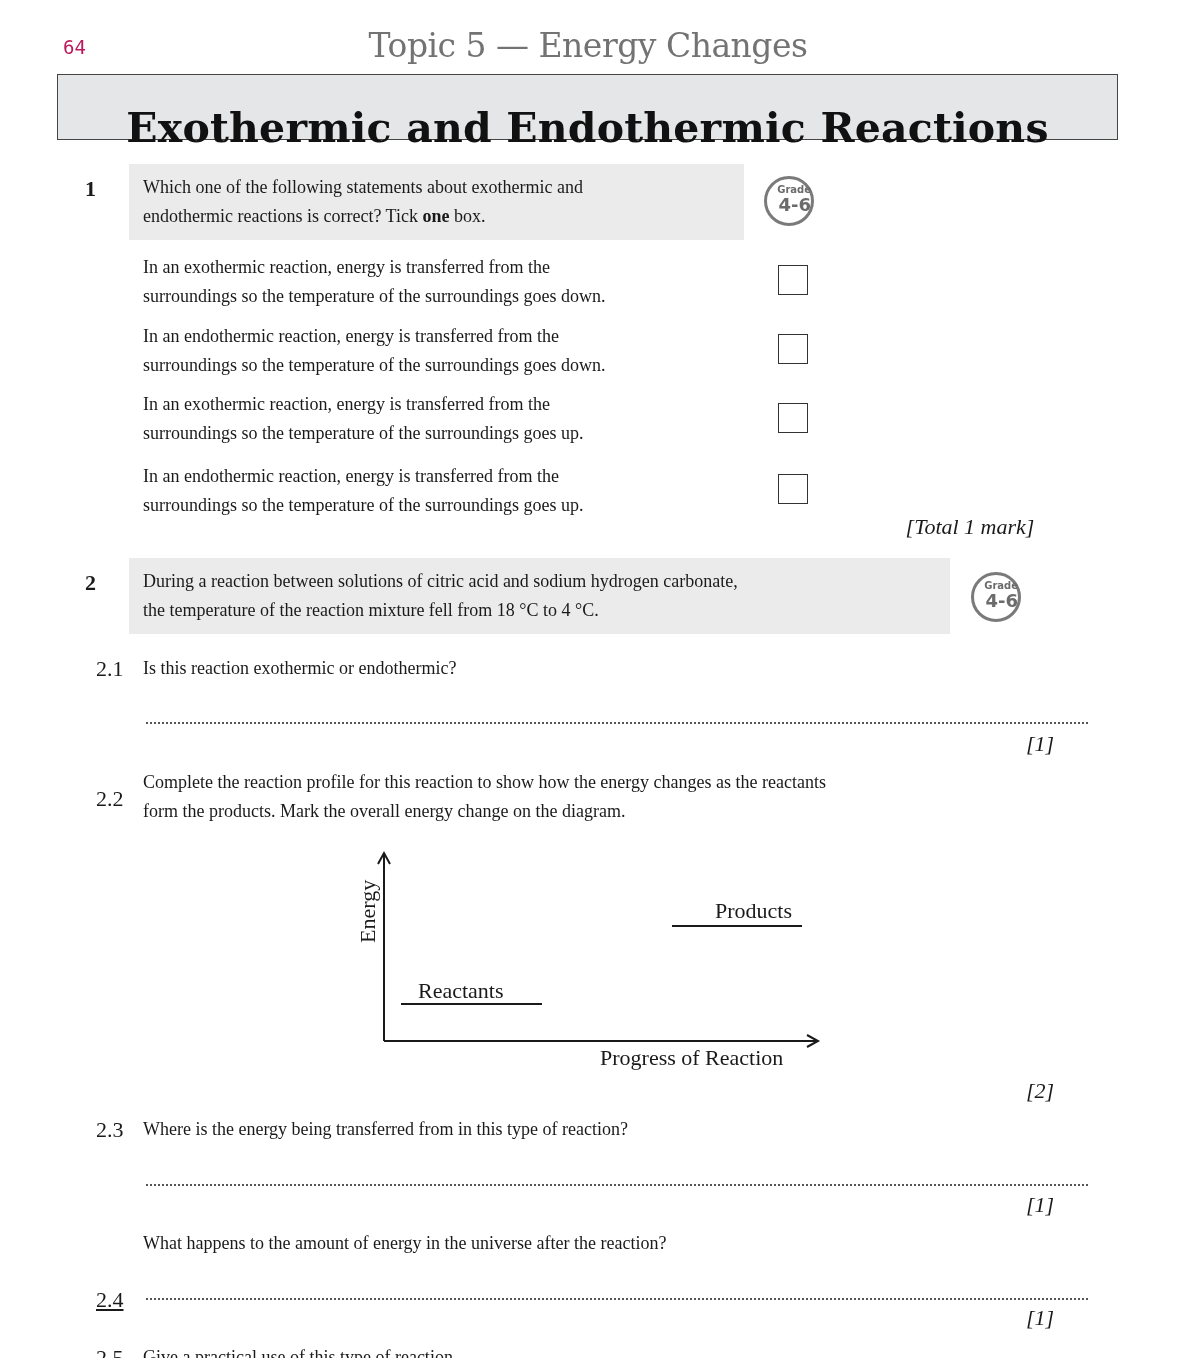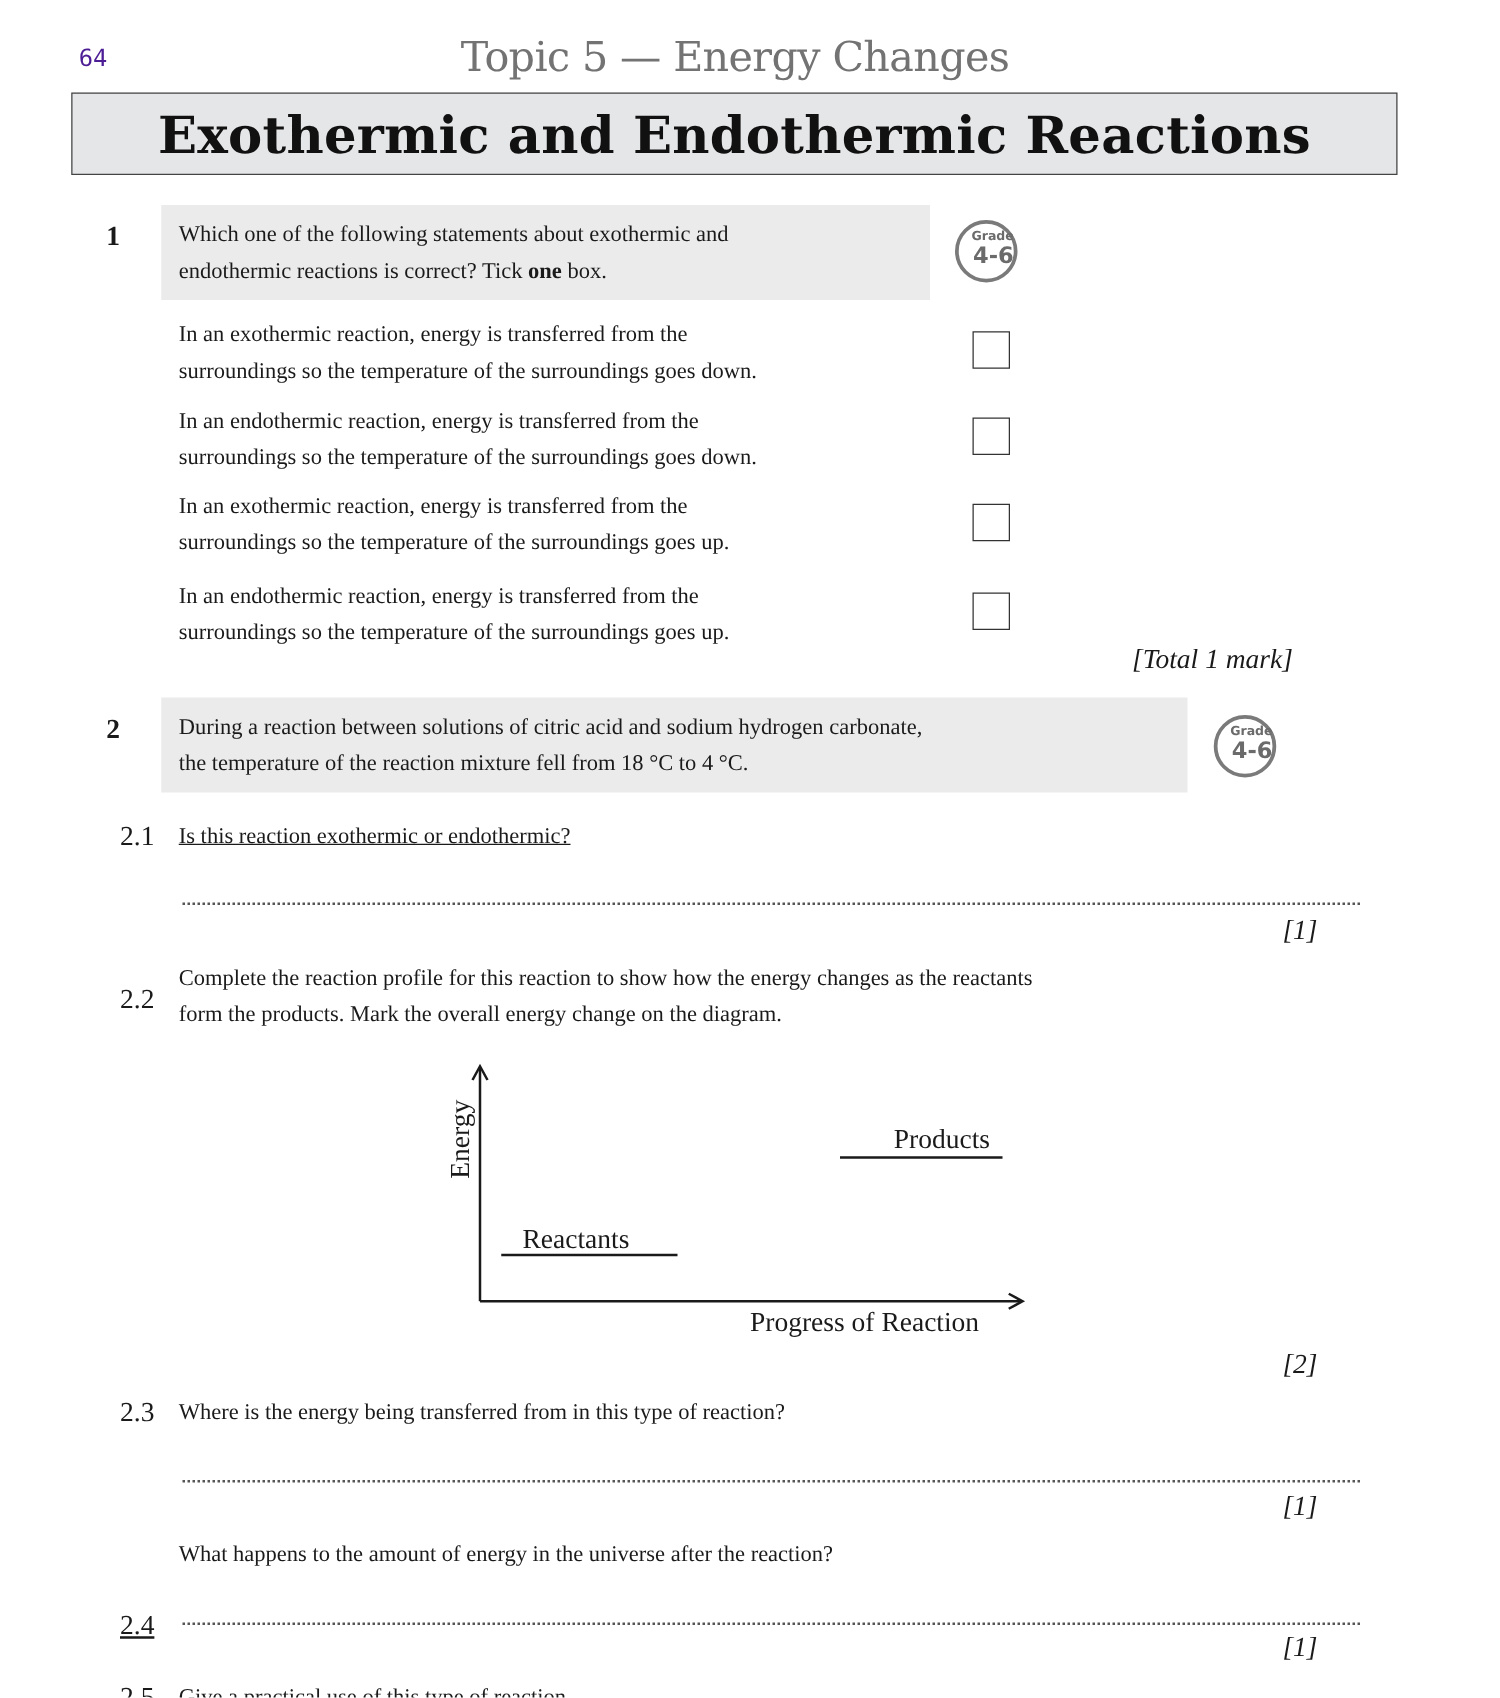--- a/index.html
+++ b/index.html
@@ -3,30 +3,30 @@
 <meta charset="utf-8">
 <style>
   html, body { margin: 0; padding: 0; }
   body {
     width: 1200px; height: 1358px; overflow: hidden;
     background: #ffffff; position: relative;
     font-family: "Liberation Serif", "DejaVu Serif", serif;
     color: #1a1a1a;
   }
   .abs { position: absolute; }
-  .page-num { left: 63px; top: 36px; font-family: "DejaVu Sans Mono", "Liberation Mono", monospace; font-size: 19px; color: #4c1d95; }
+  .page-num { left: 63px; top: 36px; font-family: "DejaVu Sans Mono", "Liberation Mono", monospace; font-size: 19px; color: #be185d; }
   .topic { left: 0; width: 1176px; top: 26px; text-align: center; font-family: "DejaVu Serif", serif; font-size: 33px; color: #737373; letter-spacing: -0.5px; }
   .title-box {
     left: 57px; top: 74px; width: 1061px; height: 66px;
     background: #e5e6e8; border: 1.5px solid #444;
     box-sizing: border-box; text-align: center;
   }
   .title-box span {
     display: block; font-family: "DejaVu Serif", serif; font-weight: bold;
-    font-size: 41px; line-height: 66px; letter-spacing: 0.2px; color: #111;
+    font-size: 41px; line-height: 66px; letter-spacing: 0.2px; color: #111; margin-top: 20px;
   }
   .qnum { font-weight: bold; font-size: 22px; }
   .qbox { background: #ebebeb; }
   .body-text { font-size: 18px; line-height: 29px; }
   .grade {
     width: 50px; height: 50px; border-radius: 50%;
     border: 3px solid #7a7a7a; box-sizing: border-box;
     text-align: right; font-family: "DejaVu Sans", sans-serif; color: #6b6b6b;
   }
   .grade .g1 { display: block; font-size: 10px; line-height: 11px; margin-top: 5px; font-weight: bold; }
@@ -88,21 +88,21 @@
 <div class="abs body-text" style="left:143px; top:567px;">
   <div>During a reaction between solutions of citric acid and sodium hydrogen carbonate,</div>
   <div>the temperature of the reaction mixture fell from 18 °C to 4 °C.</div>
 </div>
 <div class="abs grade" style="left:971px; top:572px;">
   <span class="g1">Grade</span>
   <span class="g2">4-6</span>
 </div>
 
 <div class="abs subnum" style="left:96px; top:656px;">2.1</div>
-<div class="abs body-text" style="left:143px; top:654px;text-decoration:underline;">Is this reaction exothermic or endothermic?</div>
+<div class="abs body-text" style="left:143px; top:654px;">Is this reaction exothermic or endothermic?</div>
 <div class="abs dots" style="left:146px; top:722px; width:942px;"></div>
 <div class="abs marks" style="left:990px; width:100px; top:731px;">[1]</div>
 
 <div class="abs subnum" style="left:96px; top:786px;text-align:right;">2.2</div>
 <div class="abs body-text" style="left:143px; top:768px;">
   <div>Complete the reaction profile for this reaction to show how the energy changes as the reactants</div>
   <div>form the products.  Mark the overall energy change on the diagram.</div>
 </div>
 
 <div class="abs" style="left:340px; top:840px; width:500px; height:240px;">

